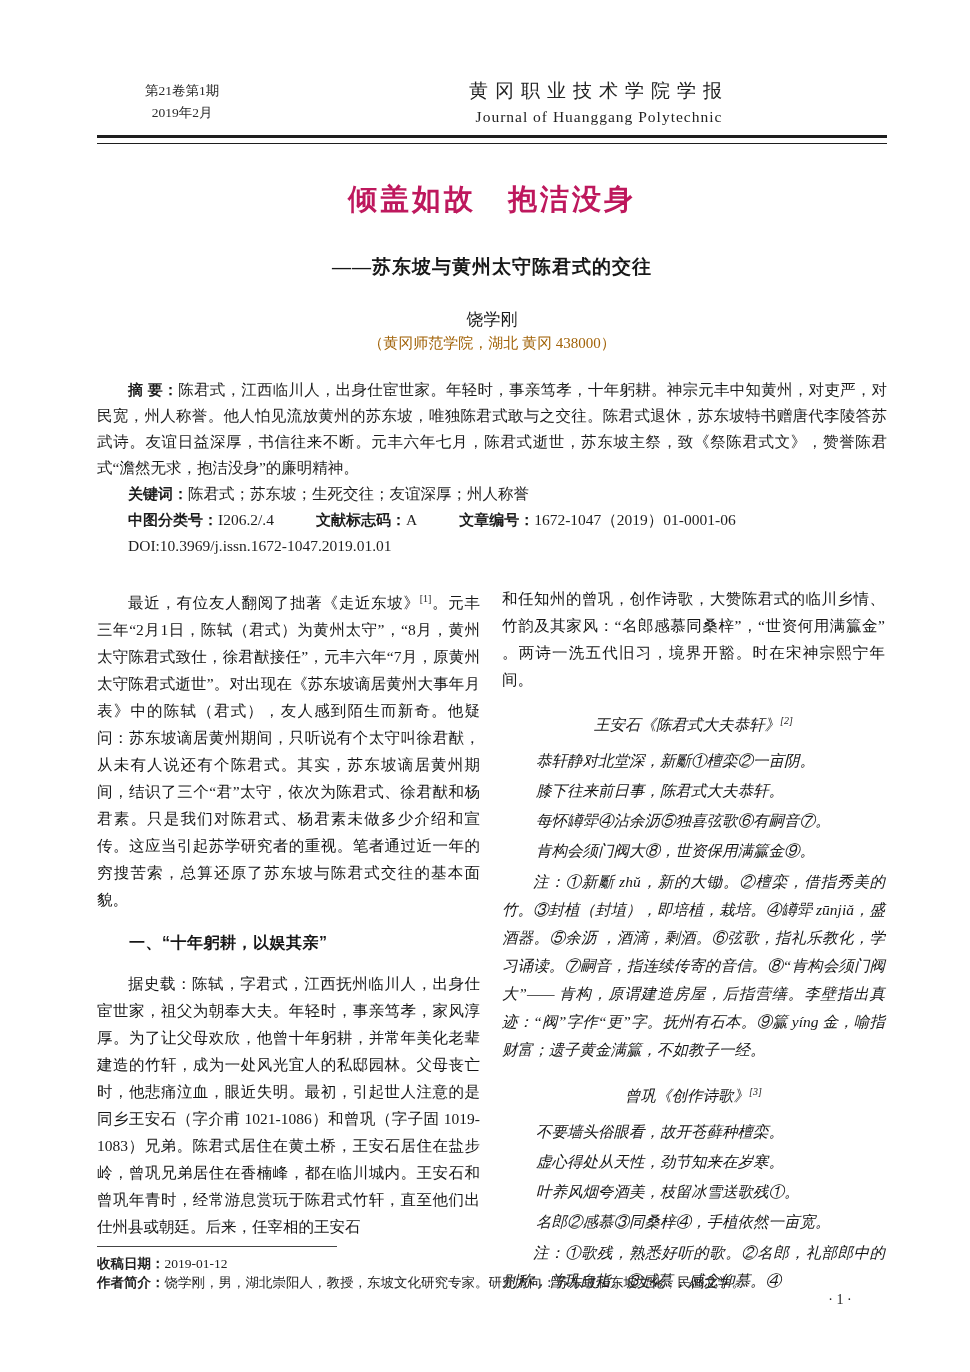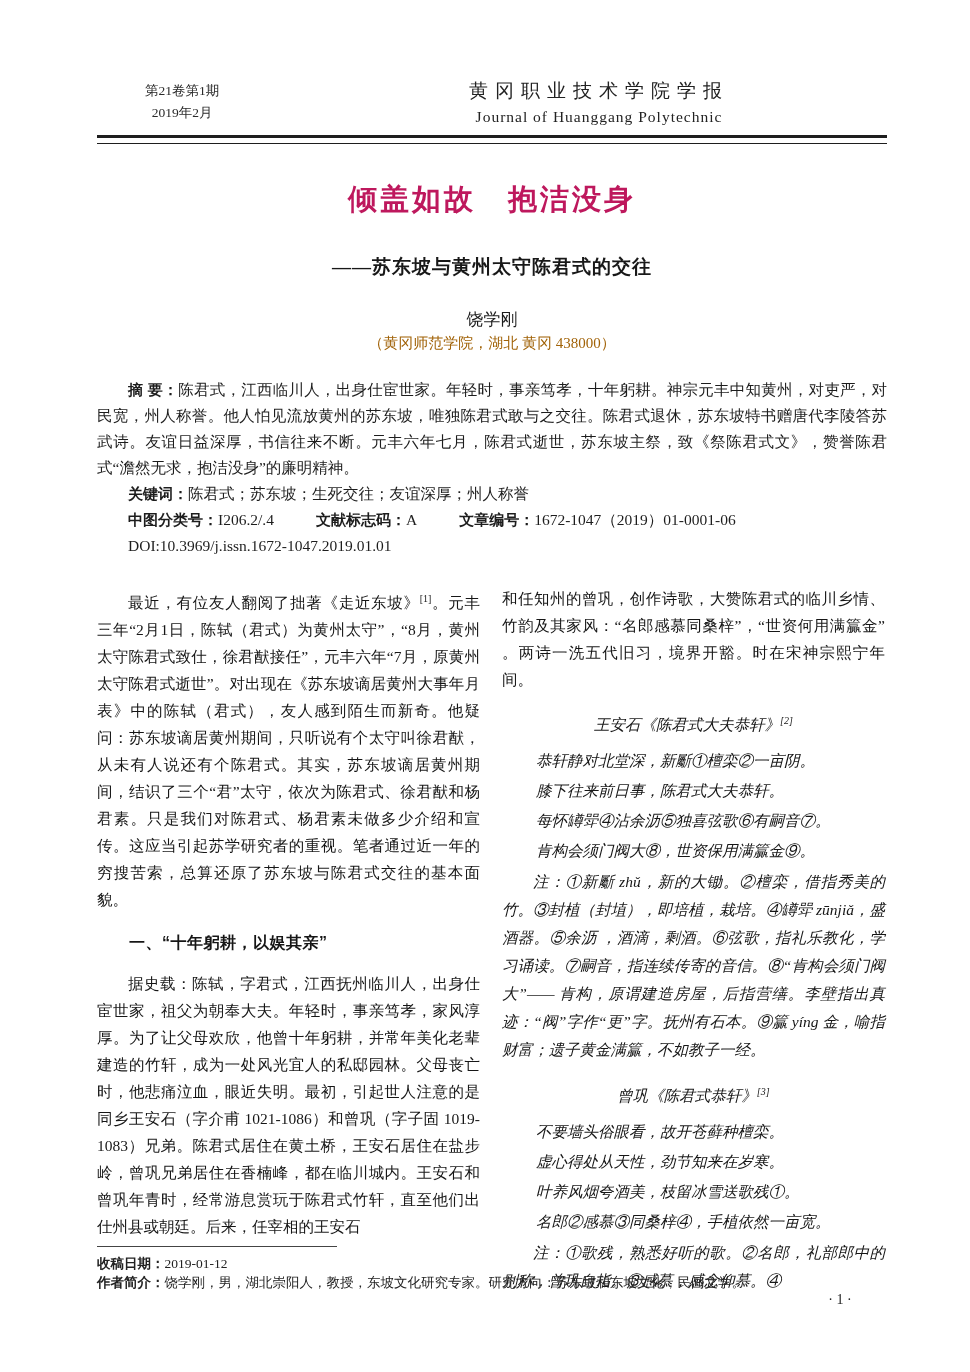--- a/index.html
+++ b/index.html
@@ -92,21 +92,21 @@
       <div class="col">
         <p class="body nohang">和任知州的曾巩，创作诗歌，大赞陈君式的临川乡情、竹韵及其家风：“名郎感慕同桑梓”，“世资何用满籯金” 。两诗一洗五代旧习，境界开豁。时在宋神宗熙宁年间。</p>
 
         <div class="poem-title"><span>王安石《陈君式大夫恭轩》</span><sup>[2]</sup></div>
         <p class="poem-line">恭轩静对北堂深，新斸①檀栾②一亩阴。</p>
         <p class="poem-line">膝下往来前日事，陈君式大夫恭轩。</p>
         <p class="poem-line">每怀罇斝④沾余沥⑤独喜弦歌⑥有嗣音⑦。</p>
         <p class="poem-line">肯构会须门阀大⑧，世资保用满籯金⑨。</p>
         <p class="poem-note">注：①新斸 zhǔ，新的大锄。②檀栾，借指秀美的竹。③封植（封埴），即培植，栽培。④罇斝 zūnjiǎ，盛酒器。⑤余沥 ，酒滴，剩酒。⑥弦歌，指礼乐教化，学习诵读。⑦嗣音，指连续传寄的音信。⑧“肯构会须门阀大”—— 肯构，原谓建造房屋，后指营缮。李壁指出真迹：“阀”字作“更”字。抚州有石本。⑨籯 yíng 金，喻指财富；遗子黄金满籯，不如教子一经。</p>
 
-        <div class="poem-title"><span>曾巩《陈君式恭轩》</span><sup>[3]</sup></div>
+        <div class="poem-title"><span>曾巩《创作诗歌》</span><sup>[3]</sup></div>
         <p class="poem-line">不要墙头俗眼看，故开苍藓种檀栾。</p>
         <p class="poem-line">虚心得处从天性，劲节知来在岁寒。</p>
         <p class="poem-line">叶养风烟夸酒美，枝留冰雪送歌残①。</p>
         <p class="poem-line">名郎②感慕③同桑梓④，手植依然一亩宽。</p>
         <p class="poem-note">注：①歌残，熟悉好听的歌。②名郎，礼部郎中的别称，曾巩自指。③感慕，感念仰慕。④</p>
       </div>
     </div>
   </div>
 
   <div class="footnote">

